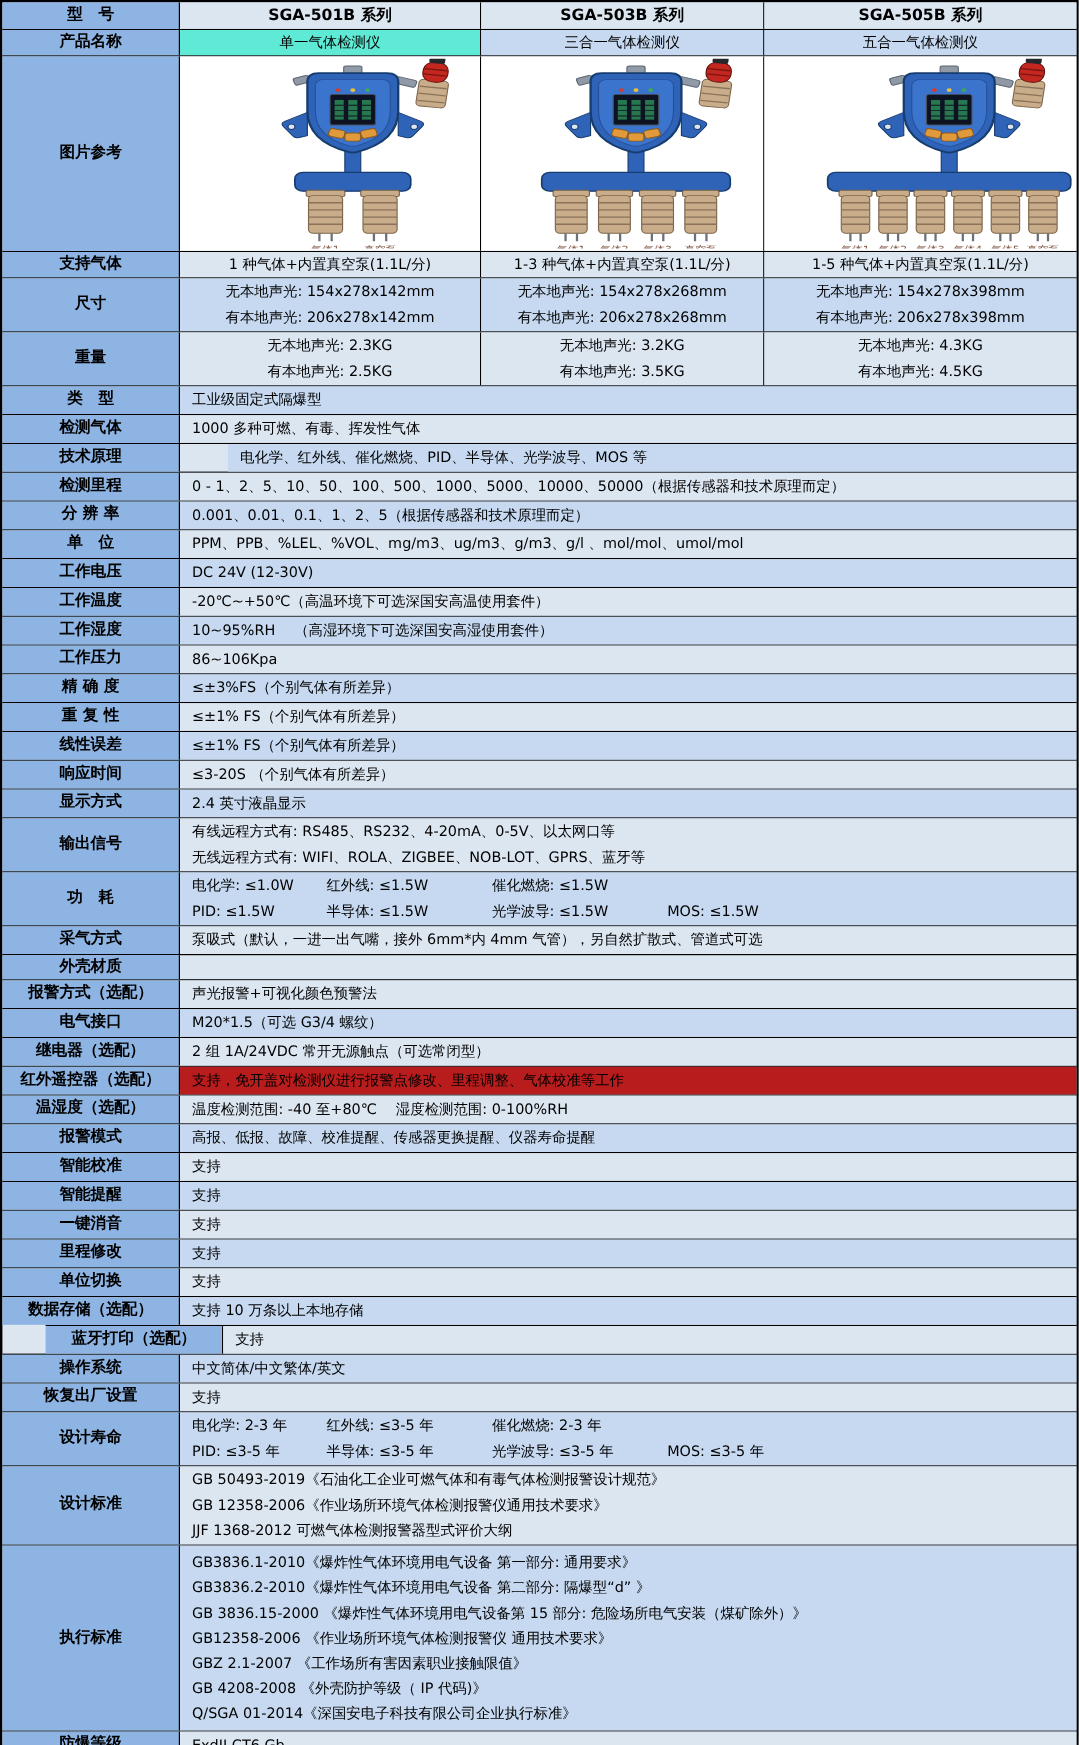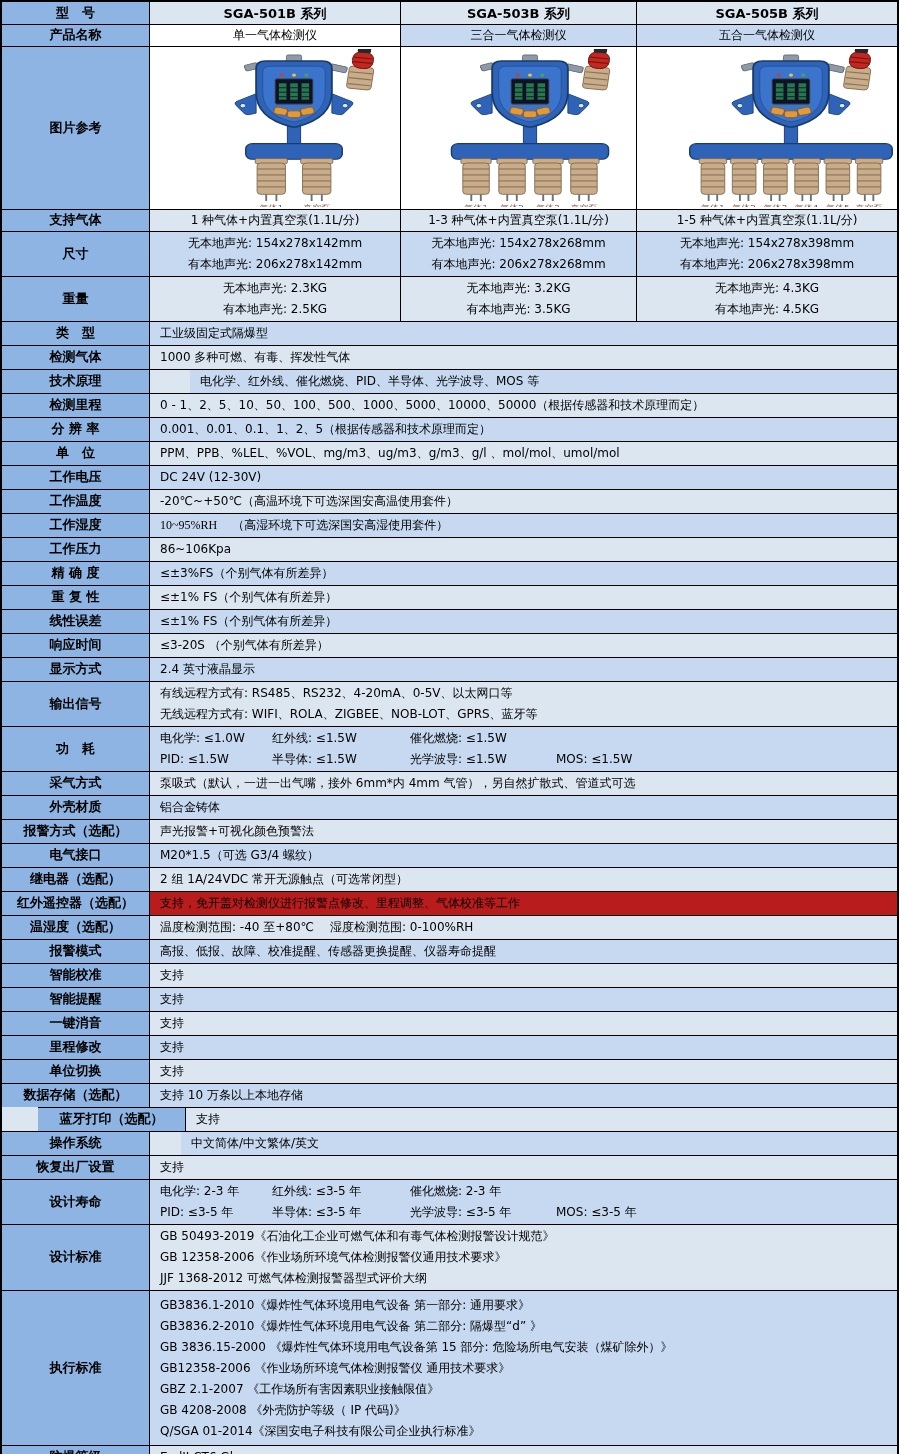--- a/index.html
+++ b/index.html
@@ -48,21 +48,21 @@
       </div>
       <div class="cell vcol c3 hdr" style="background: rgb(220, 230, 241);">
         <span>SGA-503B 系列</span>
       </div>
       <div class="cell vcol c4 hdr" style="background: rgb(220, 230, 241);">
         <span>SGA-505B 系列</span>
       </div>
     </div>
     <div class="row" style="min-height: 22px;">
       <div class="cell label-cell">产品名称</div>
-      <div class="cell vcol c2" style="background: #ffffff;">
+      <div class="cell vcol c2" style="background: #5eead4;">
         <span>单一气体检测仪</span>
       </div>
       <div class="cell vcol c3" style="background: rgb(198, 217, 240);">
         <span>三合一气体检测仪</span>
       </div>
       <div class="cell vcol c4" style="background: rgb(198, 217, 240);">
         <span>五合一气体检测仪</span>
       </div>
     </div>
     <div class="row" style="min-height: 162px;">
@@ -393,21 +393,21 @@
       </div>
     </div>
     <div class="row" style="min-height: 21px;">
       <div class="cell label-cell">工作温度</div>
       <div class="cell merged" style="background: rgb(220, 230, 241);">
         <div><span class="seg">-20℃~+50℃（高温环境下可选深国安高温使用套件）</span></div>
       </div>
     </div>
     <div class="row" style="min-height: 21px;">
       <div class="cell label-cell">工作湿度</div>
-      <div class="cell merged" style="background: rgb(198, 217, 240); font-family: Liberation Serif, serif;">
+      <div class="cell merged" style="background: rgb(198, 217, 240);">
         <div><span class="seg">10~95%RH　 （高湿环境下可选深国安高湿使用套件）</span></div>
       </div>
     </div>
     <div class="row" style="min-height: 21px;">
       <div class="cell label-cell">工作压力</div>
       <div class="cell merged" style="background: rgb(220, 230, 241);">
         <div><span class="seg">86~106Kpa</span></div>
       </div>
     </div>
     <div class="row" style="min-height: 21px;">
@@ -464,23 +464,20 @@
       </div>
     </div>
     <div class="row" style="min-height: 21px;">
       <div class="cell label-cell">采气方式</div>
       <div class="cell merged" style="background: rgb(220, 230, 241);">
         <div><span class="seg">泵吸式（默认，一进一出气嘴，接外 6mm*内 4mm 气管），另自然扩散式、管道式可选</span></div>
       </div>
     </div>
     <div class="row" style="min-height: 21px;">
       <div class="cell label-cell">外壳材质</div>
-      <div class="cell merged" style="background: rgb(198, 217, 240);">
-        <div><span class="seg">铝合金铸体</span></div>
-      </div>
     </div>
     <div class="row" style="min-height: 21px;">
       <div class="cell label-cell">报警方式（选配）</div>
       <div class="cell merged" style="background: rgb(220, 230, 241);">
         <div><span class="seg">声光报警+可视化颜色预警法</span></div>
       </div>
     </div>
     <div class="row" style="min-height: 21px;">
       <div class="cell label-cell">电气接口</div>
       <div class="cell merged" style="background: rgb(198, 217, 240);">
@@ -548,21 +545,21 @@
       </div>
     </div>
     <div class="row" style="min-height: 21px; margin-left: 36px;">
       <div class="cell label-cell">蓝牙打印（选配）</div>
       <div class="cell merged" style="background: rgb(220, 230, 241);">
         <div><span class="seg">支持</span></div>
       </div>
     </div>
     <div class="row" style="min-height: 21px;">
       <div class="cell label-cell">操作系统</div>
-      <div class="cell merged" style="background: rgb(198, 217, 240); margin-left: 31px;">
+      <div class="cell merged" style="background: rgb(198, 217, 240);">
         <div><span class="seg">中文简体/中文繁体/英文</span></div>
       </div>
     </div>
     <div class="row" style="min-height: 21px;">
       <div class="cell label-cell">恢复出厂设置</div>
       <div class="cell merged" style="background: rgb(220, 230, 241);">
         <div><span class="seg">支持</span></div>
       </div>
     </div>
     <div class="row" style="min-height: 45px;">

